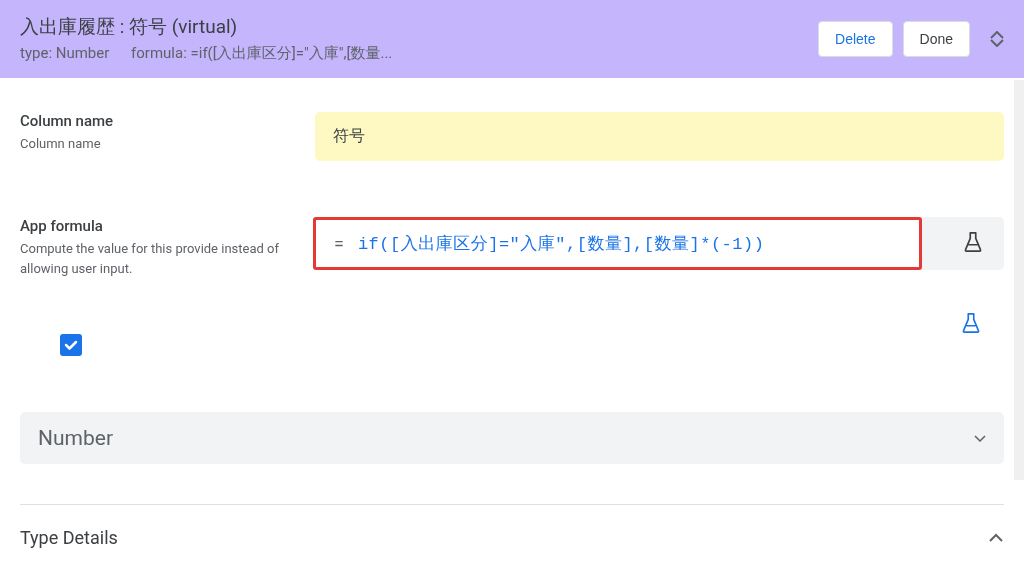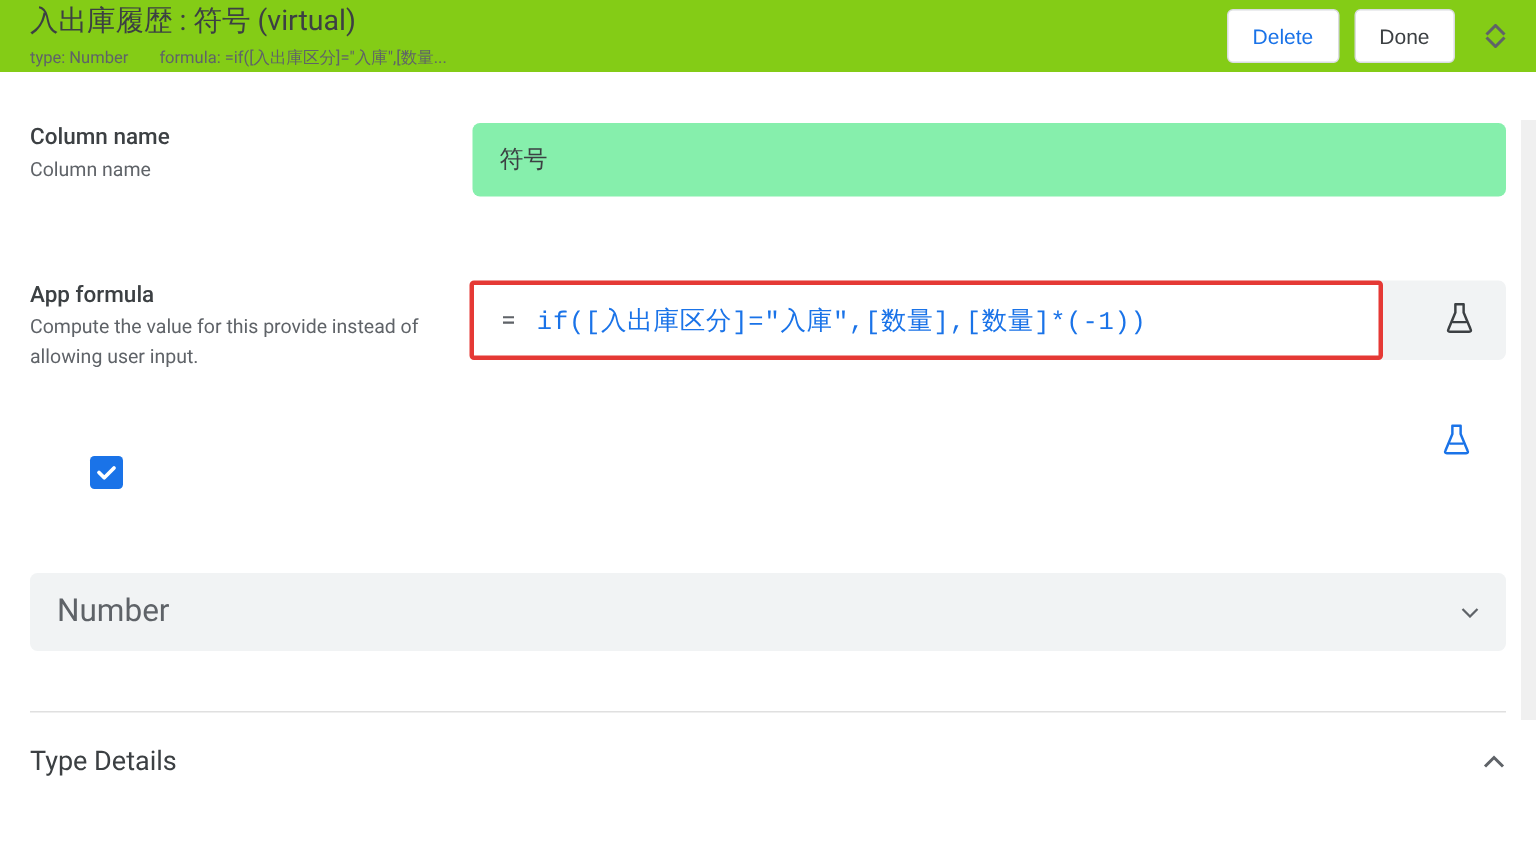--- a/index.html
+++ b/index.html
@@ -8,36 +8,36 @@
       background: #fff;
       width: 1024px;
       height: 576px;
       overflow: hidden;
       color: #3c4043;
     }
     .header {
       display: flex;
       justify-content: space-between;
       align-items: center;
-      padding: 1px 20px;
-      background: #84cc16;
+      padding: 14px 20px;
+      background: #c4b5fd;
       border-bottom: 1px solid transparent;
     }
     .header-left {
       display: flex;
       flex-direction: column;
       gap: 4px;
     }
     .header-title {
       font-size: 19px;
       font-weight: 400;
       color: #3c4043;
     }
     .header-subtitle {
-      font-size: 11px;
+      font-size: 15px;
       color: #5f6368;
     }
     .header-subtitle .type-label { margin-right: 18px; }
     .header-right {
       display: flex;
       align-items: center;
       gap: 10px;
     }
     .btn {
       padding: 9px 16px;
@@ -83,21 +83,21 @@
       color: #5f6368;
       line-height: 1.5;
     }
     .field-control {
       flex: 1;
       display: flex;
       align-items: center;
     }
     .text-input {
       flex: 1;
-      background: #86efac;
+      background: #fef9c3;
       border: none;
       border-radius: 5px;
       padding: 14px 18px;
       font-size: 16px;
       color: #3c4043;
     }
     .formula-wrap {
       flex: 1;
       display: flex;
       align-items: center;

